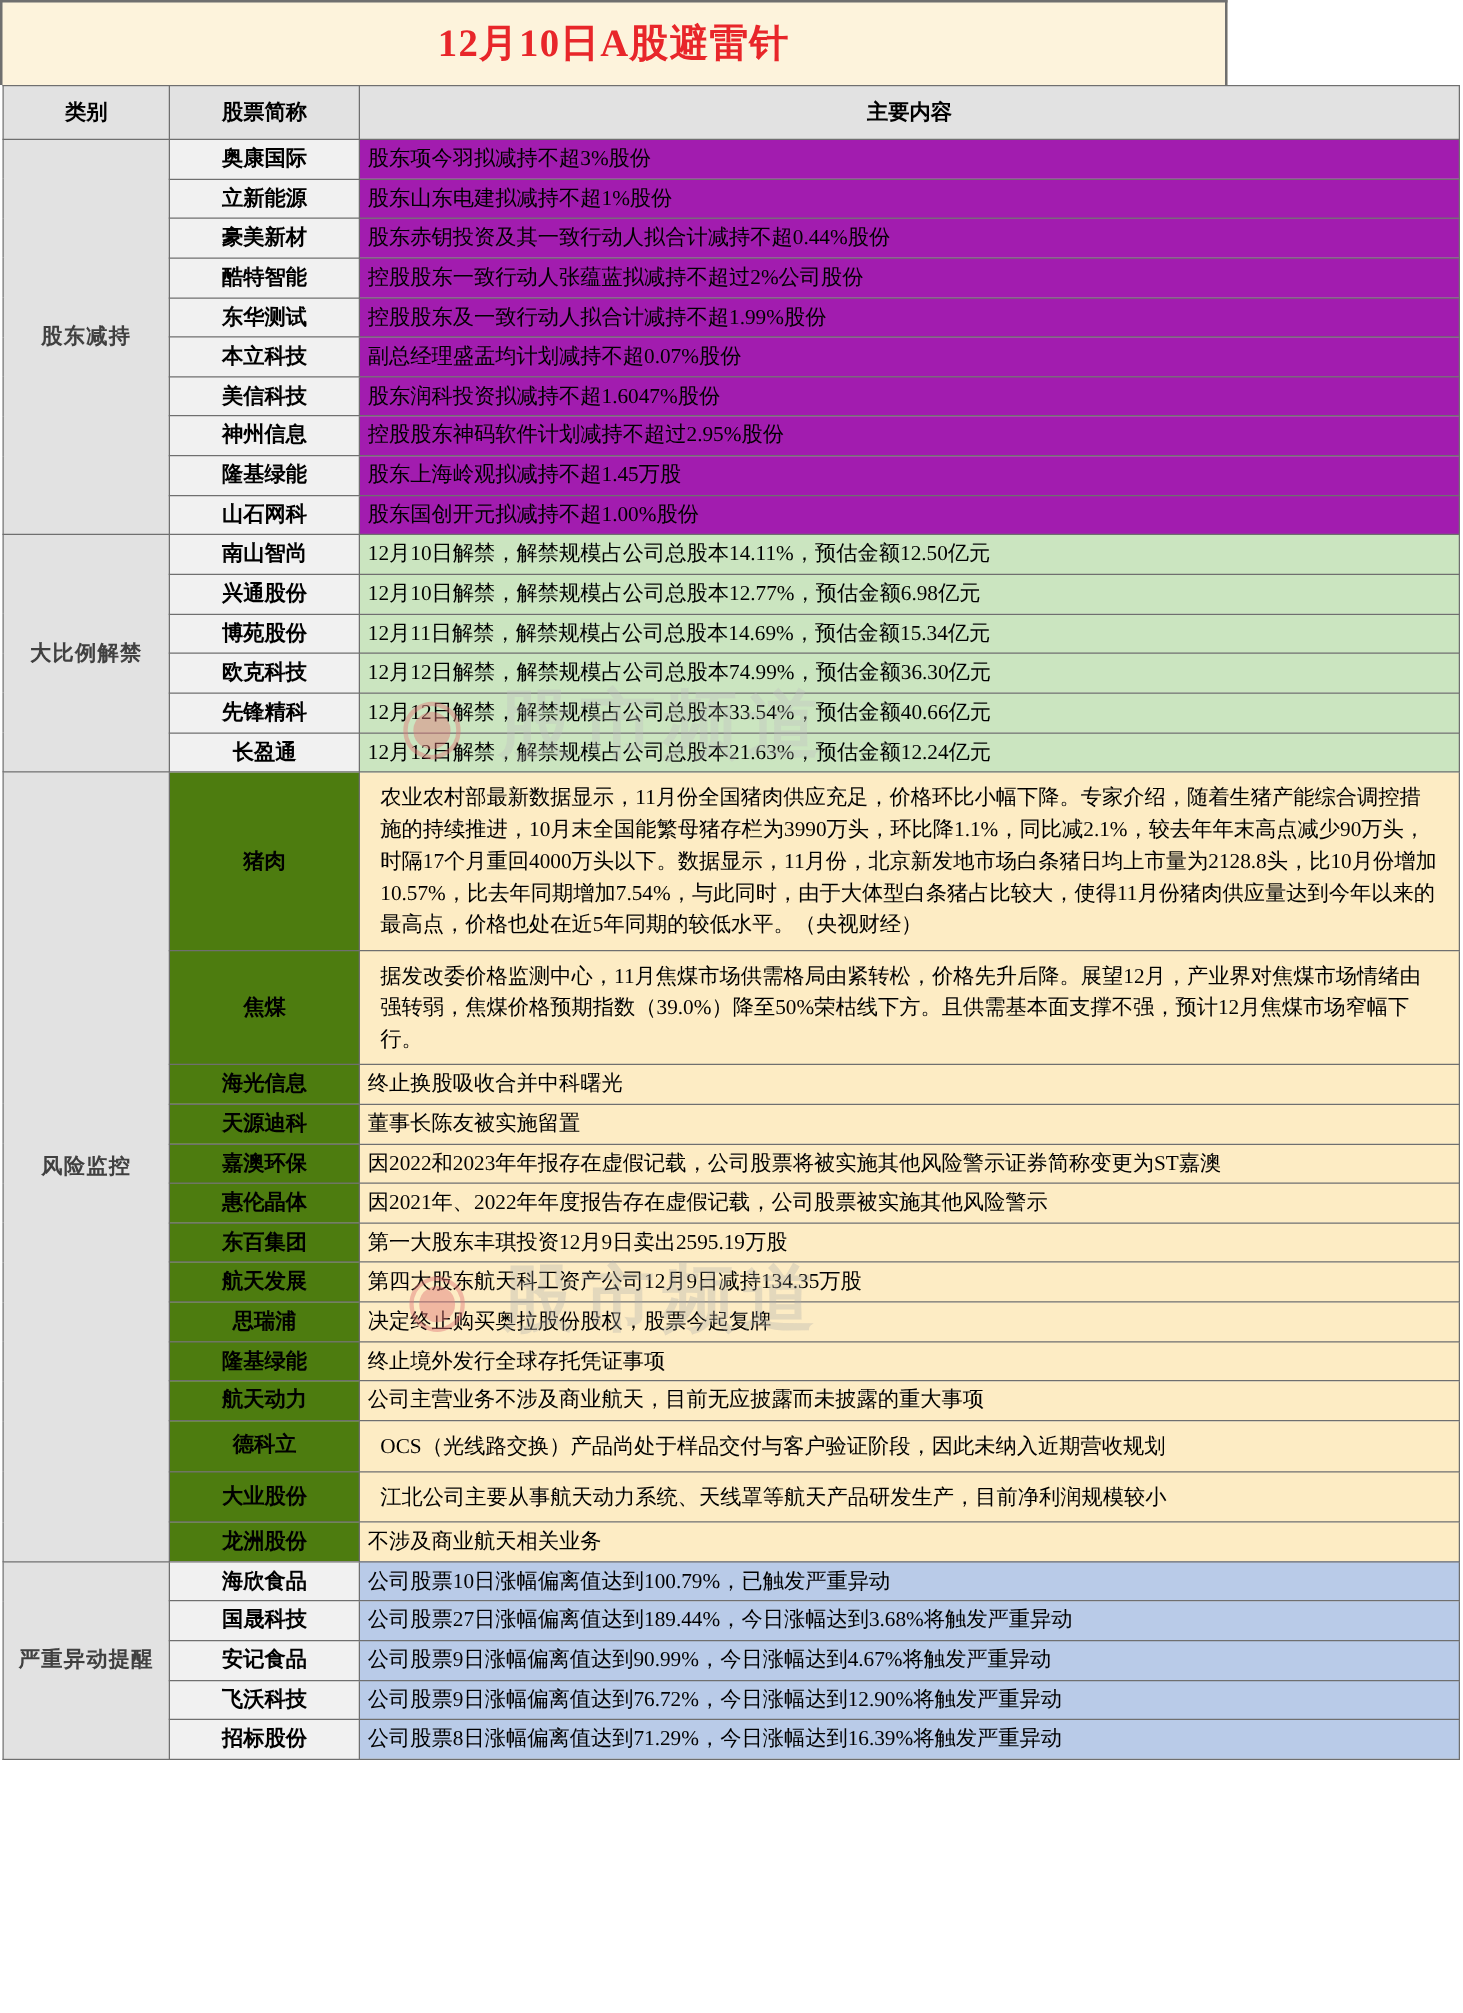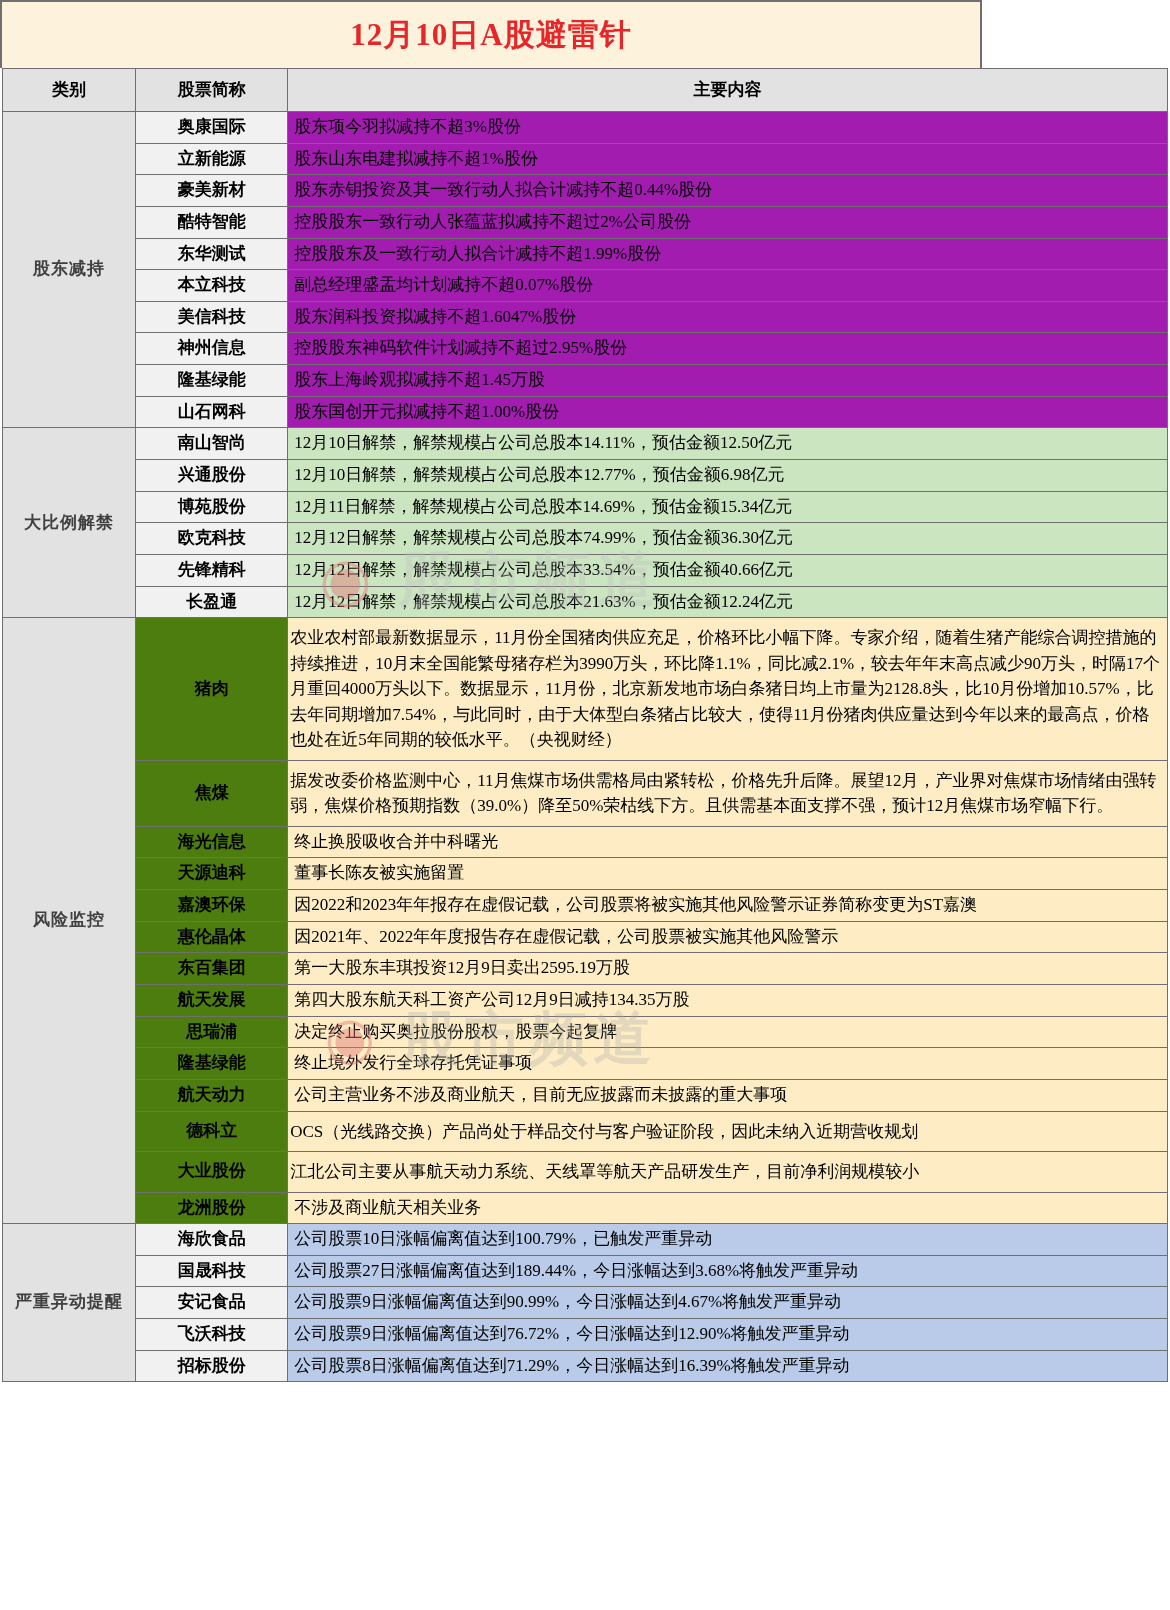--- a/index.html
+++ b/index.html
@@ -82,21 +82,21 @@
   }
   tr.r-reduce td.content { background: #a21caf; }
   tr.r-unlock td.content { background: #cbe5c0; }
   tr.r-risk td.content { background: #fdecc4; }
   tr.r-alert td.content { background: #b9cbe8; }
 
   tr.r-unlock td.name { background: #f1f1f1; }
   tr.r-risk td.name { background: #4d7c0f; }
   tr.r-alert td.name { background: #f1f1f1; }
 
-  td.content.tall { line-height: 1.5; padding: 7px 2px; }
+  td.content.tall { line-height: 1.5; padding: 7px 16px; }
 
   .watermark {
     position: absolute;
     left: 0; right: 0;
     top: 540px;
     text-align: center;
     font-size: 60px;
     color: rgba(190,190,190,0.33);
     font-weight: bold;
     pointer-events: none;

